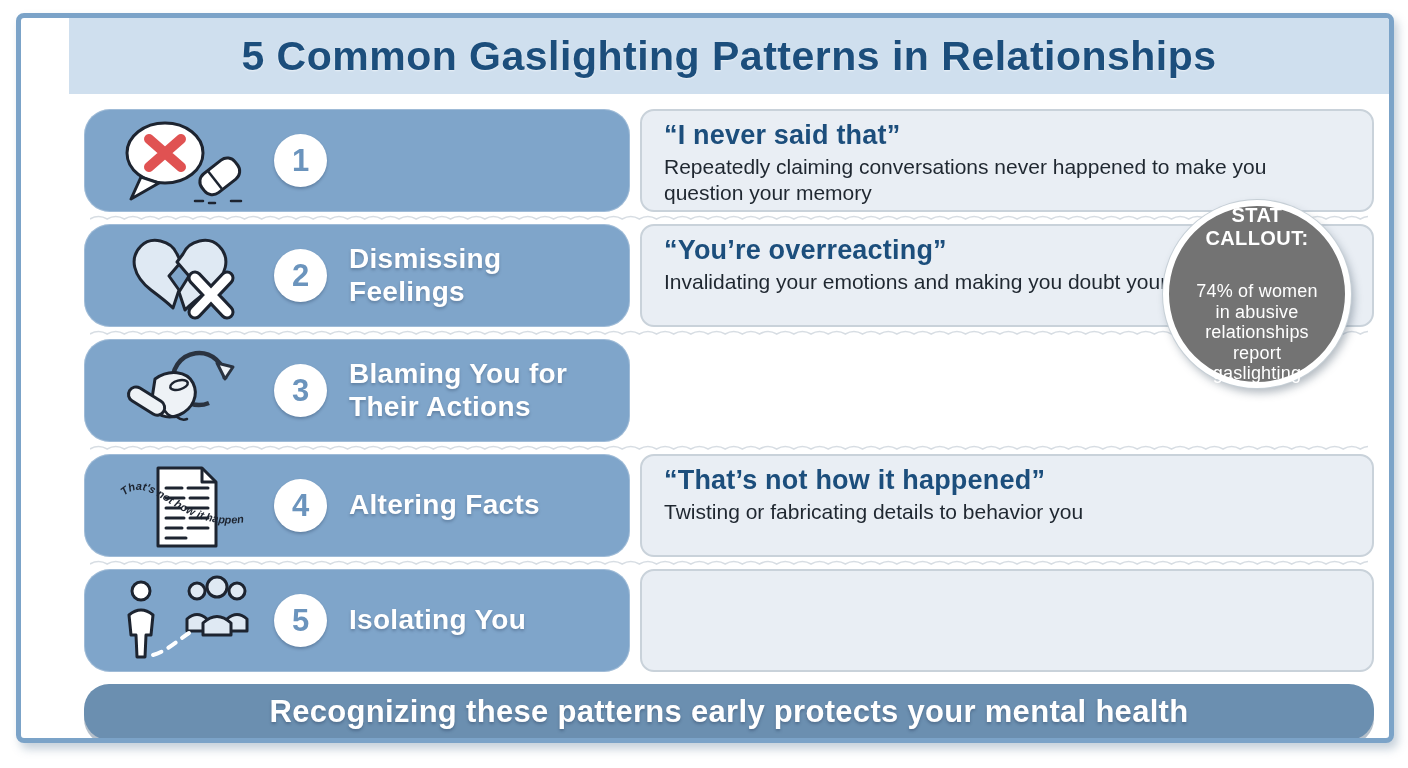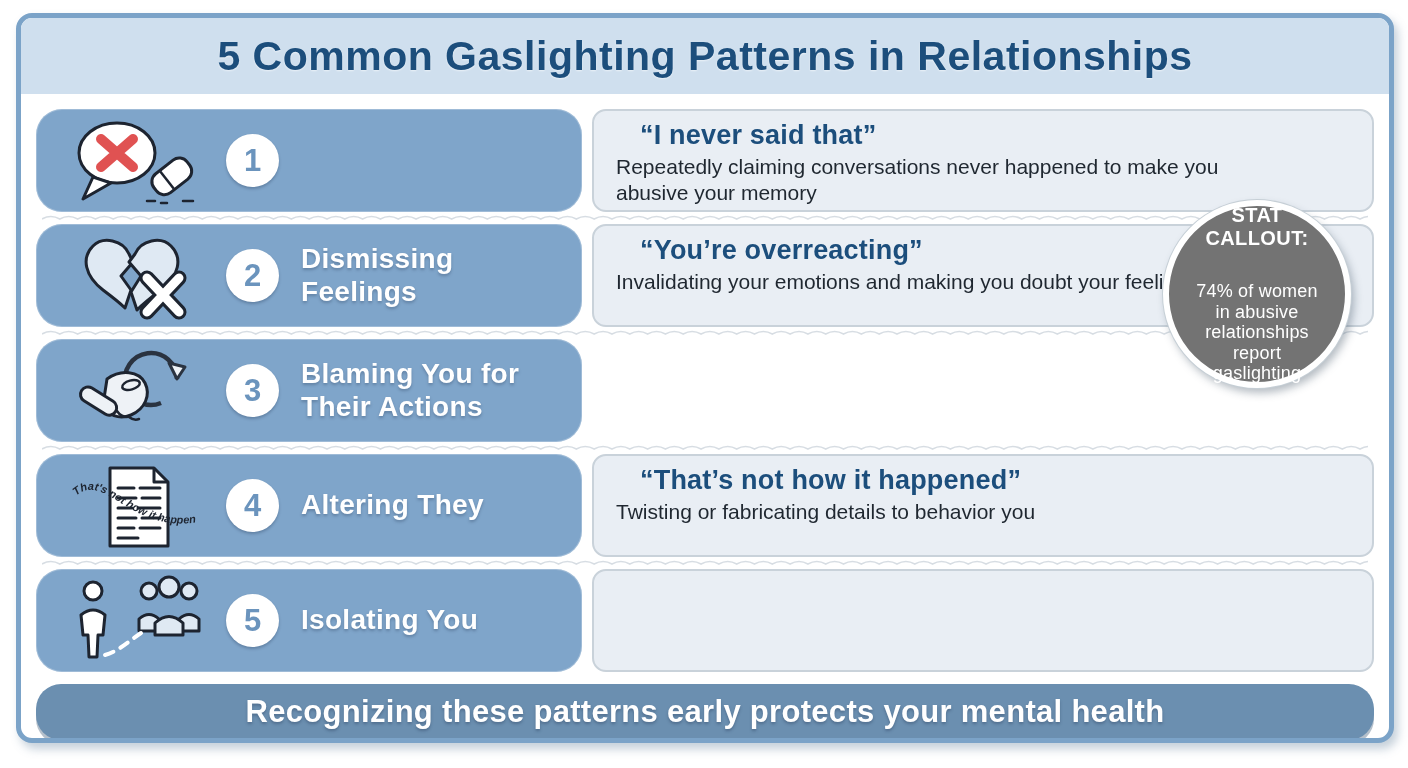--- a/index.html
+++ b/index.html
@@ -1,22 +1,23 @@
 <!DOCTYPE html>
 <html><head>
 <meta charset="utf-8">
 <style>
   * { margin:0; padding:0; box-sizing:border-box; }
   html,body { width:1408px; height:768px; background:#ffffff; font-family:"Liberation Sans", sans-serif; overflow:hidden; }
 
   .container {
     position:absolute; left:16px; top:13px; width:1378px; height:730px;
-    background:#ffffff; border:5px solid #7ba3c8; border-radius:16px;
+    background:#ffffff; border:5px solid #7ba3c8; border-radius:8px;
     box-shadow:4px 6px 10px rgba(90,120,150,.35);
     overflow:hidden;
+    padding-left:48px;
   }
   .title-band {
     height:76px; background:#cfdfee; display:flex; align-items:center; justify-content:center;
   }
   .title-band h1 {
     font-size:41px; font-weight:bold; color:#1c4e7c; letter-spacing:.5px;
     text-shadow:0 1px 2px rgba(255,255,255,.6);
   }
   .content { padding:15px 15px 0 15px; }
 
@@ -34,21 +35,21 @@
     box-shadow:0 2px 3px rgba(30,50,80,.3);
   }
   .row-label {
     margin-left:22px; color:#ffffff; font-weight:bold; font-size:28px; line-height:1.15;
     white-space:pre-line; text-shadow:0 2px 3px rgba(40,60,90,.35); letter-spacing:.3px;
   }
   .row-right {
     flex:1; margin-left:10px; background:#e9eef4; border:2px solid #c9d2da; border-radius:14px;
     padding:7px 22px 0 22px;
   }
-  .quote { color:#1c4e7c; font-weight:bold; font-size:27px; letter-spacing:.2px; margin-top:2px;margin-left:24px; }
+  .quote { color:#1c4e7c; font-weight:bold; font-size:27px; letter-spacing:.2px; margin-top:2px; }
   .desc  { color:#1f2730; font-size:21px; line-height:1.22; margin-top:3px; max-width:620px; }
 
   .divider { height:12px; display:flex; align-items:center; padding:0 6px; }
   svg.wave { width:100%; height:8px; display:block; }
   svg.wave path { fill:none; stroke:#d7dde3; stroke-width:1.6; }
 
   .stat-circle {
     position:absolute; left:1142px; top:182px; width:188px; height:188px; border-radius:50%;
     background:#737373; border:6px solid #ffffff; z-index:6;
     box-shadow:0 0 0 1px #c6cfd6, 3px 5px 9px rgba(40,60,80,.35);
@@ -94,21 +95,21 @@
             </g>
             <path d="M84 86 h8 M98 88 h6 M120 86 h10" stroke="#1d2430" stroke-width="2.5" stroke-linecap="round"></path>
           </svg>
         </div>
         <div class="num-circle">
           <span>1</span>
         </div>
       </div>
       <div class="row-right">
         <div class="quote">“I never said that”</div>
-        <div class="desc">Repeatedly claiming conversations never happened to make you abusive your memory</div>
+        <div class="desc">Repeatedly claiming conversations never happened to make you question your memory</div>
       </div>
     </div>
 
     <div class="divider">
       <svg class="wave" preserveAspectRatio="none" viewBox="0 0 1340 8">
           <path d="M0 5 q9 -5 18 0 q9 -5 18 0 q9 -5 18 0 q9 -5 18 0 q9 -5 18 0 q9 -5 18 0 q9 -5 18 0 q9 -5 18 0 q9 -5 18 0 q9 -5 18 0 q9 -5 18 0 q9 -5 18 0 q9 -5 18 0 q9 -5 18 0 q9 -5 18 0 q9 -5 18 0 q9 -5 18 0 q9 -5 18 0 q9 -5 18 0 q9 -5 18 0 q9 -5 18 0 q9 -5 18 0 q9 -5 18 0 q9 -5 18 0 q9 -5 18 0 q9 -5 18 0 q9 -5 18 0 q9 -5 18 0 q9 -5 18 0 q9 -5 18 0 q9 -5 18 0 q9 -5 18 0 q9 -5 18 0 q9 -5 18 0 q9 -5 18 0 q9 -5 18 0 q9 -5 18 0 q9 -5 18 0 q9 -5 18 0 q9 -5 18 0 q9 -5 18 0 q9 -5 18 0 q9 -5 18 0 q9 -5 18 0 q9 -5 18 0 q9 -5 18 0 q9 -5 18 0 q9 -5 18 0 q9 -5 18 0 q9 -5 18 0 q9 -5 18 0 q9 -5 18 0 q9 -5 18 0 q9 -5 18 0 q9 -5 18 0 q9 -5 18 0 q9 -5 18 0 q9 -5 18 0 q9 -5 18 0 q9 -5 18 0 q9 -5 18 0 q9 -5 18 0 q9 -5 18 0 q9 -5 18 0 q9 -5 18 0 q9 -5 18 0 q9 -5 18 0 q9 -5 18 0 q9 -5 18 0 q9 -5 18 0 q9 -5 18 0 q9 -5 18 0 q9 -5 18 0 q9 -5 18 0 q9 -5 18 0"></path>
         </svg>
     </div>
 
     <div class="row">
@@ -183,21 +184,21 @@
             </g>
             <path id="ribbonCurve" d="M8 36 C36 10 62 74 130 62" fill="none" stroke="none"></path>
             <text font-size="11" font-weight="bold" font-style="italic" fill="#1d2430" font-family="Liberation Sans, sans-serif">
               <textPath href="#ribbonCurve">That's not how it happened</textPath>
             </text>
           </svg>
         </div>
         <div class="num-circle">
           <span>4</span>
         </div>
-        <div class="row-label">Altering They</div>
+        <div class="row-label">Altering Facts</div>
       </div>
       <div class="row-right">
         <div class="quote">“That’s not how it happened”</div>
         <div class="desc">Twisting or fabricating details to behavior you</div>
       </div>
     </div>
 
     <div class="divider">
       <svg class="wave" preserveAspectRatio="none" viewBox="0 0 1340 8">
           <path d="M0 5 q9 -5 18 0 q9 -5 18 0 q9 -5 18 0 q9 -5 18 0 q9 -5 18 0 q9 -5 18 0 q9 -5 18 0 q9 -5 18 0 q9 -5 18 0 q9 -5 18 0 q9 -5 18 0 q9 -5 18 0 q9 -5 18 0 q9 -5 18 0 q9 -5 18 0 q9 -5 18 0 q9 -5 18 0 q9 -5 18 0 q9 -5 18 0 q9 -5 18 0 q9 -5 18 0 q9 -5 18 0 q9 -5 18 0 q9 -5 18 0 q9 -5 18 0 q9 -5 18 0 q9 -5 18 0 q9 -5 18 0 q9 -5 18 0 q9 -5 18 0 q9 -5 18 0 q9 -5 18 0 q9 -5 18 0 q9 -5 18 0 q9 -5 18 0 q9 -5 18 0 q9 -5 18 0 q9 -5 18 0 q9 -5 18 0 q9 -5 18 0 q9 -5 18 0 q9 -5 18 0 q9 -5 18 0 q9 -5 18 0 q9 -5 18 0 q9 -5 18 0 q9 -5 18 0 q9 -5 18 0 q9 -5 18 0 q9 -5 18 0 q9 -5 18 0 q9 -5 18 0 q9 -5 18 0 q9 -5 18 0 q9 -5 18 0 q9 -5 18 0 q9 -5 18 0 q9 -5 18 0 q9 -5 18 0 q9 -5 18 0 q9 -5 18 0 q9 -5 18 0 q9 -5 18 0 q9 -5 18 0 q9 -5 18 0 q9 -5 18 0 q9 -5 18 0 q9 -5 18 0 q9 -5 18 0 q9 -5 18 0 q9 -5 18 0 q9 -5 18 0 q9 -5 18 0 q9 -5 18 0 q9 -5 18 0"></path>

